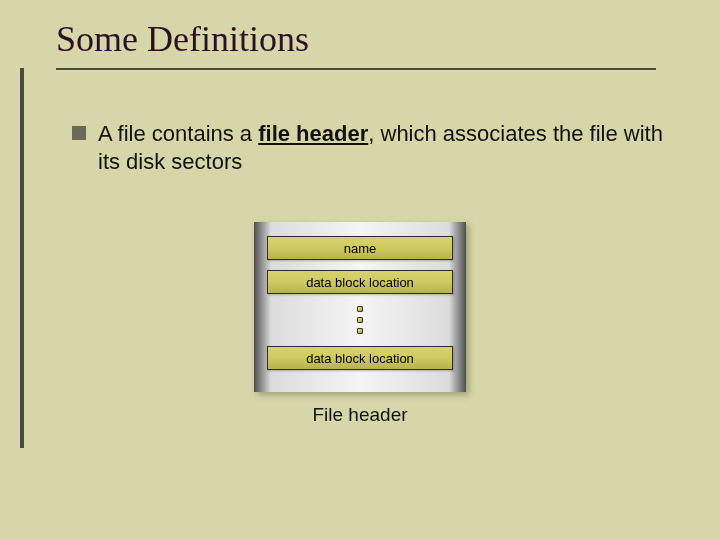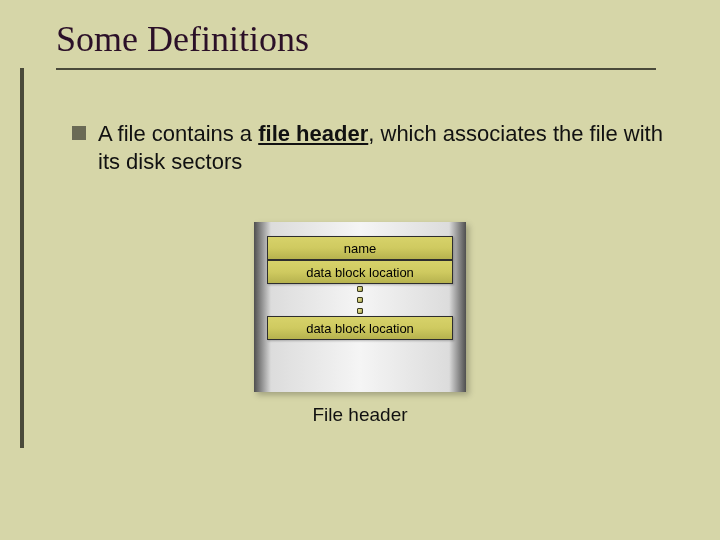--- a/index.html
+++ b/index.html
@@ -70,20 +70,21 @@
     top: 222px;
     width: 212px;
     height: 170px;
     background: linear-gradient(to right, #555 0%, #f8f8f8 15%, #f8f8f8 85%, #555 100%);
     background: linear-gradient(90deg, #4f4f4f 0%, #dcdcdc 8%, #f5f5f5 50%, #dcdcdc 92%, #4f4f4f 100%);
     box-shadow: 3px 3px 6px rgba(0,0,0,0.25);
     padding: 14px 12px 10px 12px;
     display: flex;
     flex-direction: column;
     align-items: center;
+    gap: 10px;
   }
   .field {
     width: 186px;
     height: 24px;
     background: linear-gradient(to bottom, #d7d26a 0%, #cfca60 50%, #b6b24e 100%);
     border: 1px solid #2e2e2e;
     font-size: 13px;
     color: #000;
     display: flex;
     align-items: center;

